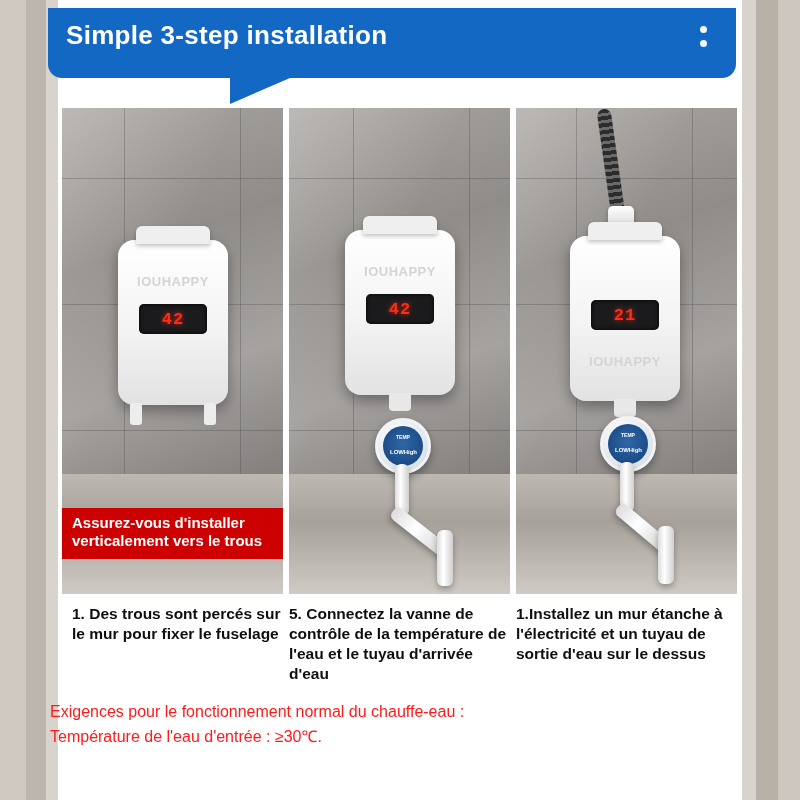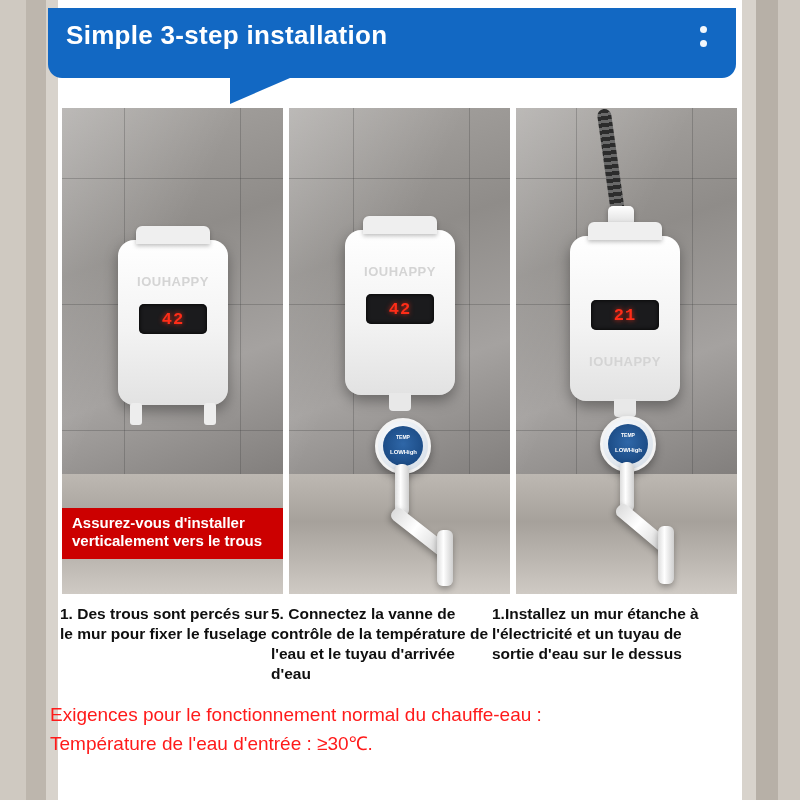--- a/index.html
+++ b/index.html
@@ -250,43 +250,44 @@
     background: #cc0000;
     color: #ffffff;
     font-size: 15px;
     font-weight: bold;
     line-height: 1.22;
   }
 
   
   .captions {
     position: absolute;
-    left: 50px;
+    left: 62px;
     top: 604px;
     width: 690px;
     display: flex;
+    gap: 6px;
     color: #111;
   }
   .caption {
     width: 221px;
     font-size: 15.5px;
     font-weight: bold;
     line-height: 1.3;
     color: #0f0f0f;
   }
   .caption.c1 { padding-left: 10px; width: 211px; }
 
   
   .footer {
     position: absolute;
     left: 50px;
     top: 700px;
     width: 730px;
     color: #ff1a1a;
-    font-size: 19px;
+    font-size: 16px;
     line-height: 1.55;
   }
   .footer div { white-space: nowrap; }
 </style>
 </head>
 <body>
 
 <div class="page">
 
   <div class="banner">

